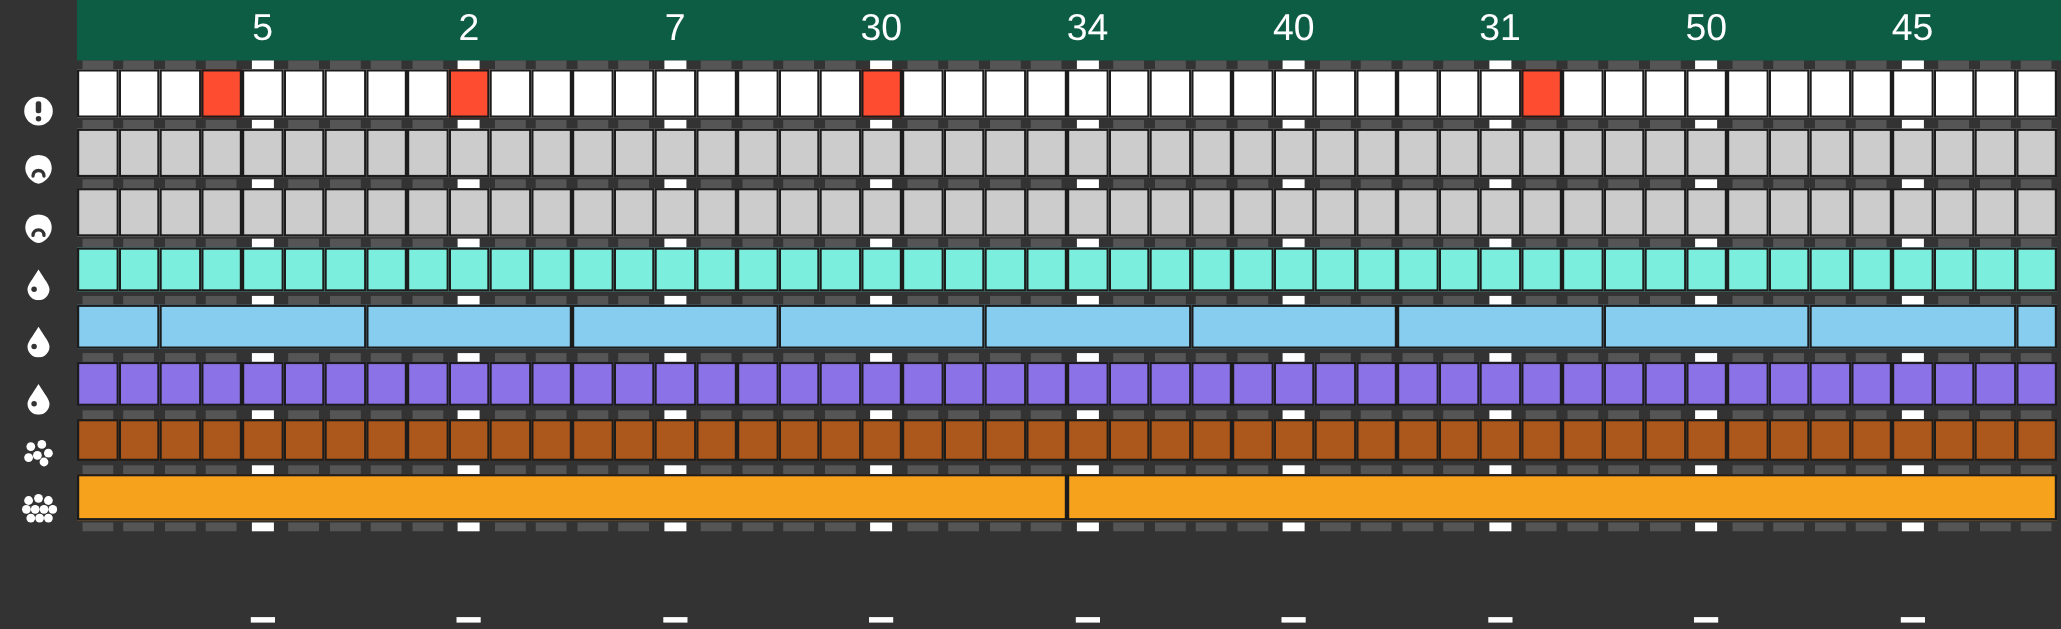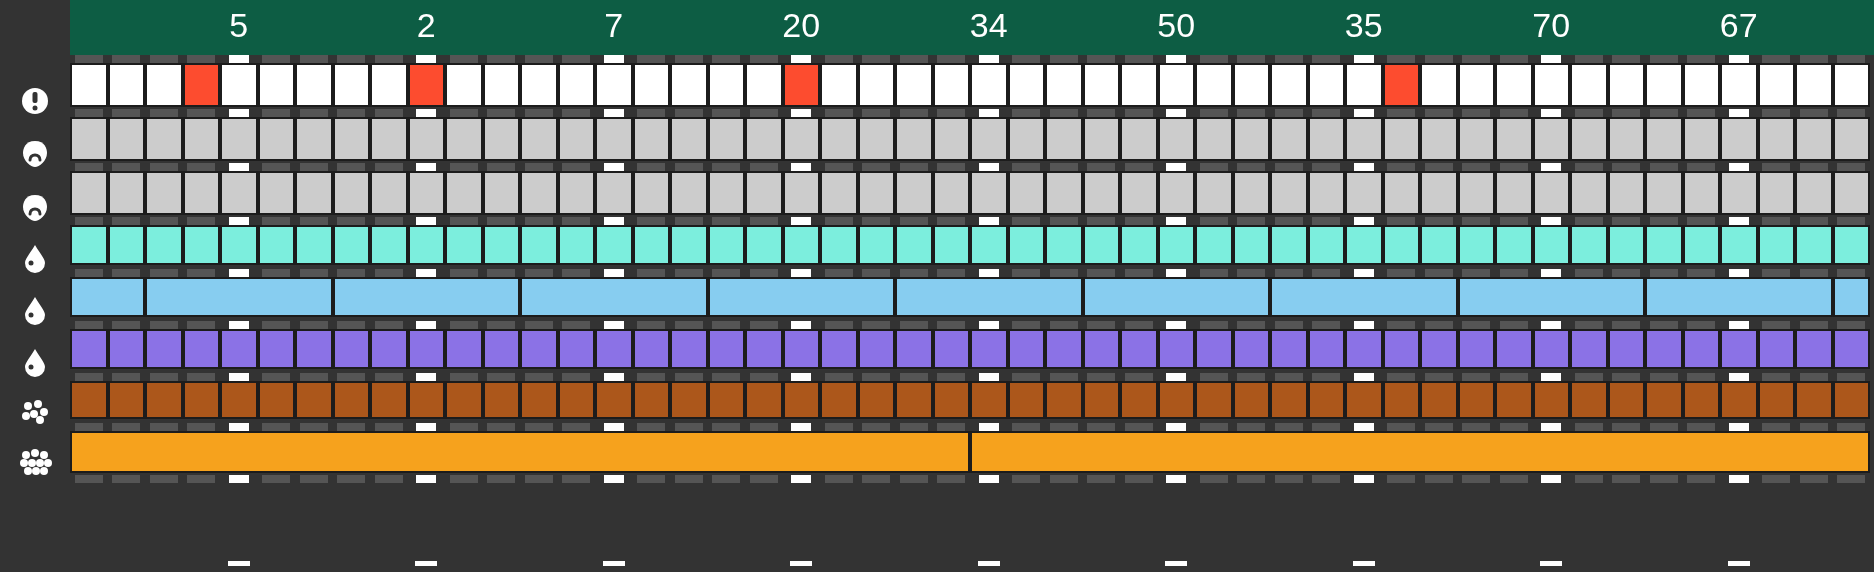--- a/index.html
+++ b/index.html
@@ -85,26 +85,26 @@
           <circle cx="26" cy="24" r="4" fill="#ffffff"></circle>
         </svg>
       </div>
   </div>
 
   <div class="timeline">
     <div class="ruler" id="ruler">
         <div class="ruler-label" style="left: 168.75px;">5</div>
         <div class="ruler-label" style="left: 356.25px;">2</div>
         <div class="ruler-label" style="left: 543.75px;">7</div>
-        <div class="ruler-label" style="left: 731.25px;">20</div>
+        <div class="ruler-label" style="left: 731.25px;">30</div>
         <div class="ruler-label" style="left: 918.75px;">34</div>
-        <div class="ruler-label" style="left: 1106.25px;">50</div>
-        <div class="ruler-label" style="left: 1293.75px;">35</div>
-        <div class="ruler-label" style="left: 1481.25px;">70</div>
-        <div class="ruler-label" style="left: 1668.75px;">67</div>
+        <div class="ruler-label" style="left: 1106.25px;">40</div>
+        <div class="ruler-label" style="left: 1293.75px;">31</div>
+        <div class="ruler-label" style="left: 1481.25px;">50</div>
+        <div class="ruler-label" style="left: 1668.75px;">45</div>
       </div>
     <div class="tracks" id="tracks">
       <div class="bottom-bar" id="bottom-bar">
           <div class="bottom-tick" style="left: 168.75px;"></div>
           <div class="bottom-tick" style="left: 356.25px;"></div>
           <div class="bottom-tick" style="left: 543.75px;"></div>
           <div class="bottom-tick" style="left: 731.25px;"></div>
           <div class="bottom-tick" style="left: 918.75px;"></div>
           <div class="bottom-tick" style="left: 1106.25px;"></div>
           <div class="bottom-tick" style="left: 1293.75px;"></div>

